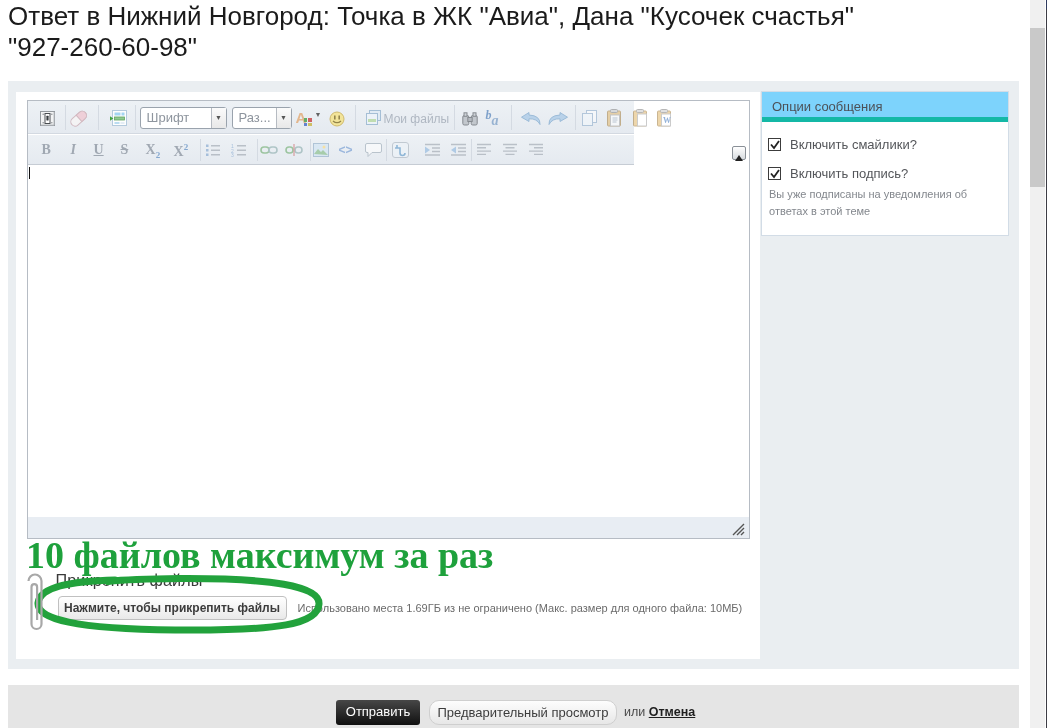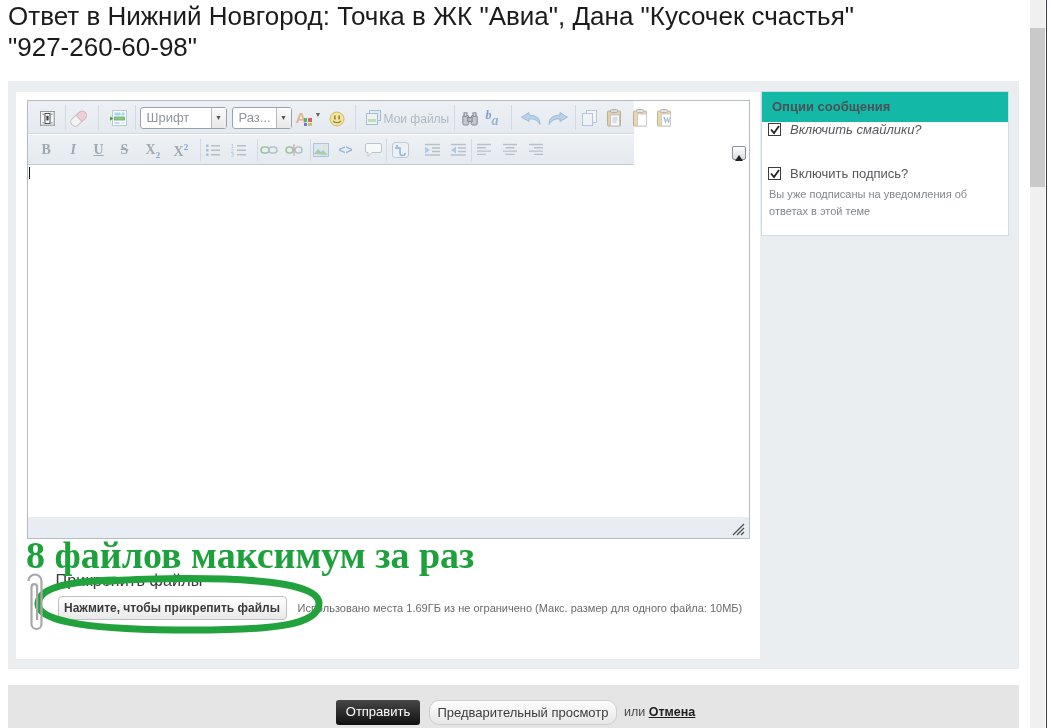--- a/index.html
+++ b/index.html
@@ -16,21 +16,21 @@
   #tb1 .sep { height:25px; }
   #tb2 .sep { height:22px; top:4px; }
   .ddl { position:absolute; top:6px; height:22px; border:1px solid #9aa3ad; background:#fff; color:#8e959e; font-size:13px; line-height:20px; padding-left:6px; border-radius:3px; }
   .ddlarr { position:absolute; top:0; right:0; width:15px; height:20px; background:linear-gradient(#fbfbfb,#e8e8e8); border-left:1px solid #b6bbc2; display:flex; align-items:center; justify-content:center; color:#555; font-size:7px; }
   .ltr { position:absolute; font-family:"Liberation Serif",serif; font-weight:bold; color:#99a1ac; font-size:14px; top:7px; opacity:.9; }
   .icon { position:absolute; }
   #mytext { position:absolute; left:0; top:65.5px; width:721px; height:350.5px; background:#fff; }
   #caret { position:absolute; left:1px; top:1px; width:1.5px; height:12px; background:#111; }
   #tbfoot { position:absolute; left:0; top:416px; width:721px; height:21px; background:#e8edf3; }
   #sidebar { position:absolute; left:753px; top:10px; width:248px; height:145px; background:#fff; border:1px solid #d2dce6; }
-  #sbhead { height:30px; background:#14b8a6; border-bottom:1px solid #14b8a6; font-weight:bold; font-size:13px; color:#4c5157; line-height:29px; padding-left:10px; }
+  #sbhead { height:30px; background:#7dd3fc; border-bottom:5px solid #14b8a6; font-weight:normal; font-size:13px; color:#4c5157; line-height:29px; padding-left:10px; }
   .cbrow { position:absolute; left:6px; font-size:13px; color:#54565a; }
   .cb { display:inline-block; width:13px; height:13px; border:1.5px solid #3c3c3c; background:#fff; position:relative; vertical-align:-2px; margin-right:9px; }
   .cb svg { position:absolute; left:-1px; top:-1px; }
   #sbnote { position:absolute; left:7px; top:94px; width:235px; font-size:11px; line-height:16.5px; color:#83878d; }
   #attach-label { position:absolute; left:40px; top:479.5px; font-size:16.2px; color:#3a3a3a; letter-spacing:0.1px; }
   #attach-btn { position:absolute; left:42px; top:504px; width:229px; height:24px; border:1px solid #c0c0c0; border-radius:4px; background:linear-gradient(#ffffff,#e9e9e9); font-weight:bold; font-size:12px; color:#3c3c3c; text-align:center; line-height:22px; white-space:nowrap; }
   #attach-info { position:absolute; left:282px; top:510px; font-size:11px; color:#6b6b6b; white-space:nowrap; }
   #attach-prob { position:absolute; left:39px; top:537px; font-size:11.2px; color:#b0b0b4; white-space:nowrap; }
   #attach-prob a { color:#3a3a3e; }
   #footbar { position:absolute; left:8px; top:669px; width:1011px; height:55px; background:#e5e5e5; font-size:13px;margin-top:16px; }
@@ -246,31 +246,31 @@
           <path d="M12 1 L1 12 M12 5 L5 12 M12 9 L9 12" stroke="#555" stroke-width="1.4"></path>
         </svg>
       </div>
     </div>
     <div id="attach-label">Прикрепить файлы</div>
     <div id="attach-btn">Нажмите, чтобы прикрепить файлы</div>
     <div id="attach-info">Использовано места 1.69ГБ из не ограничено (Макс. размер для одного файла: 10МБ)</div>
   </div>
   <div id="sidebar">
     <div id="sbhead">Опции сообщения</div>
-    <div class="cbrow" style="top:30px;font-style:italic;"><span class="cb"><svg width="14" height="14" viewBox="0 0 14 14">
+    <div class="cbrow" style="top:45px;"><span class="cb"><svg width="14" height="14" viewBox="0 0 14 14">
             <path d="M3 6.5 L6 10 L11 3" stroke="#222" stroke-width="1.8" fill="none"></path>
           </svg></span>Включить смайлики?</div>
     <div class="cbrow" style="top:74px;"><span class="cb"><svg width="14" height="14" viewBox="0 0 14 14">
             <path d="M3 6.5 L6 10 L11 3" stroke="#222" stroke-width="1.8" fill="none"></path>
           </svg></span>Включить подпись?</div>
     <div id="sbnote">Вы уже подписаны на уведомления об<br>ответах в этой теме</div>
   </div>
 </div>
 
-<div id="green-text">8 файлов максимум за раз</div>
+<div id="green-text">10 файлов максимум за раз</div>
 <svg class="abs" style="left:30px;top:572px" width="300" height="70" viewBox="0 0 300 70">
   <path d="M85 8 C 45 9, 10 14, 8 31 C 7 47, 45 57, 145 58 C 250 59, 288 52, 289 32 C 290 14, 240 6, 150 6.5 C 115 6.8, 95 7.5, 78 9.5" fill="none" stroke="#22a23c" stroke-width="7" stroke-linecap="round"></path>
 </svg>
 
 <svg class="abs" style="left:24px;top:569px" width="22" height="72" viewBox="0 0 22 72">
   <path d="M4.5 12 a6.5 6.5 0 0 1 13 0 v43 a5 5 0 0 1 -10 0 v-37 a2.8 2.8 0 0 1 5.6 0 v33" fill="none" stroke="#a8a8a8" stroke-width="2.2"></path>
 </svg>
 
 <div id="footbar">
   <span id="btn-send">Отправить</span>

